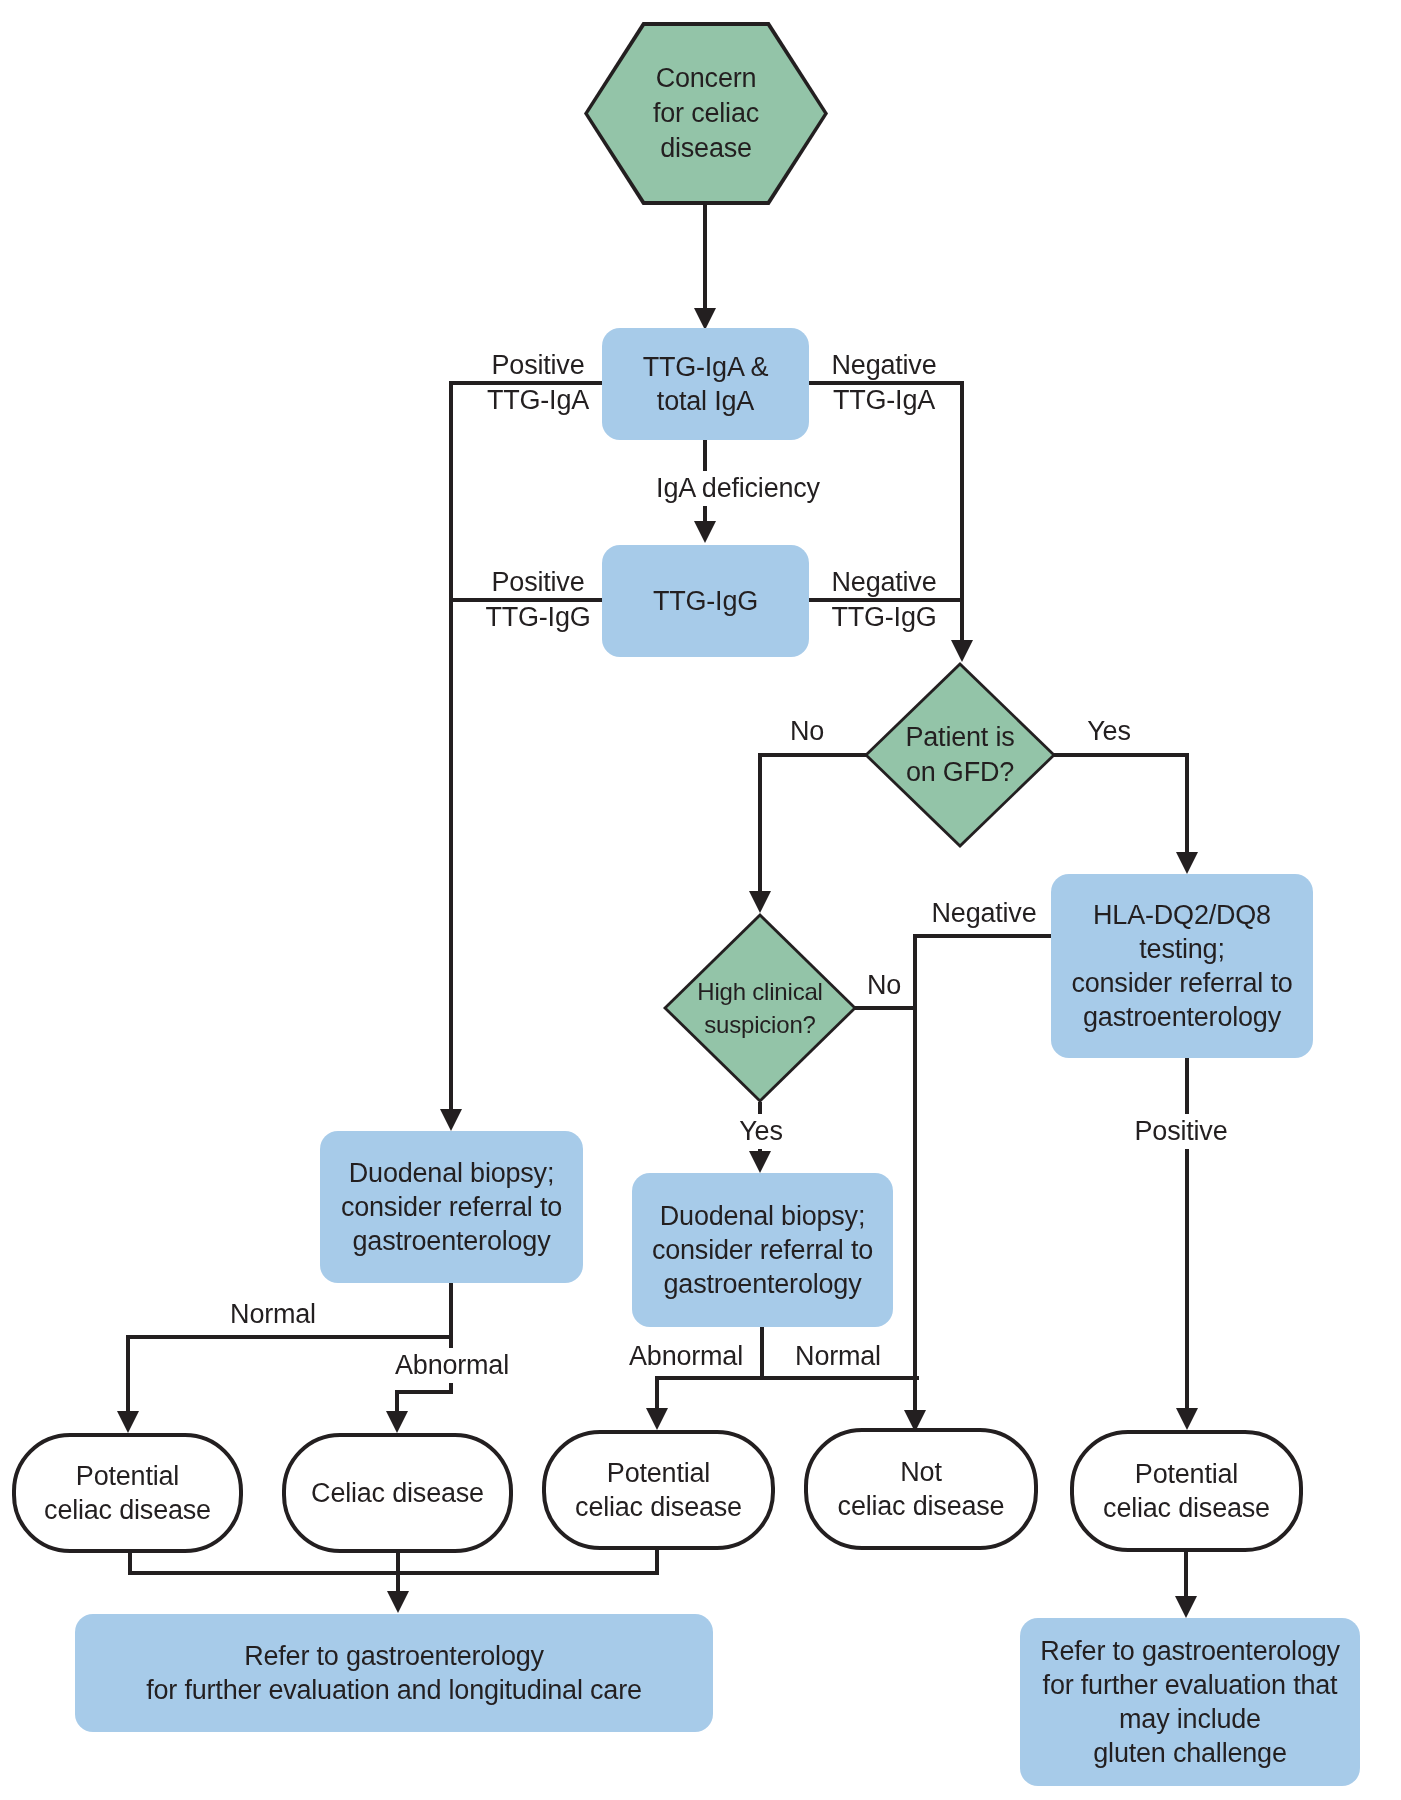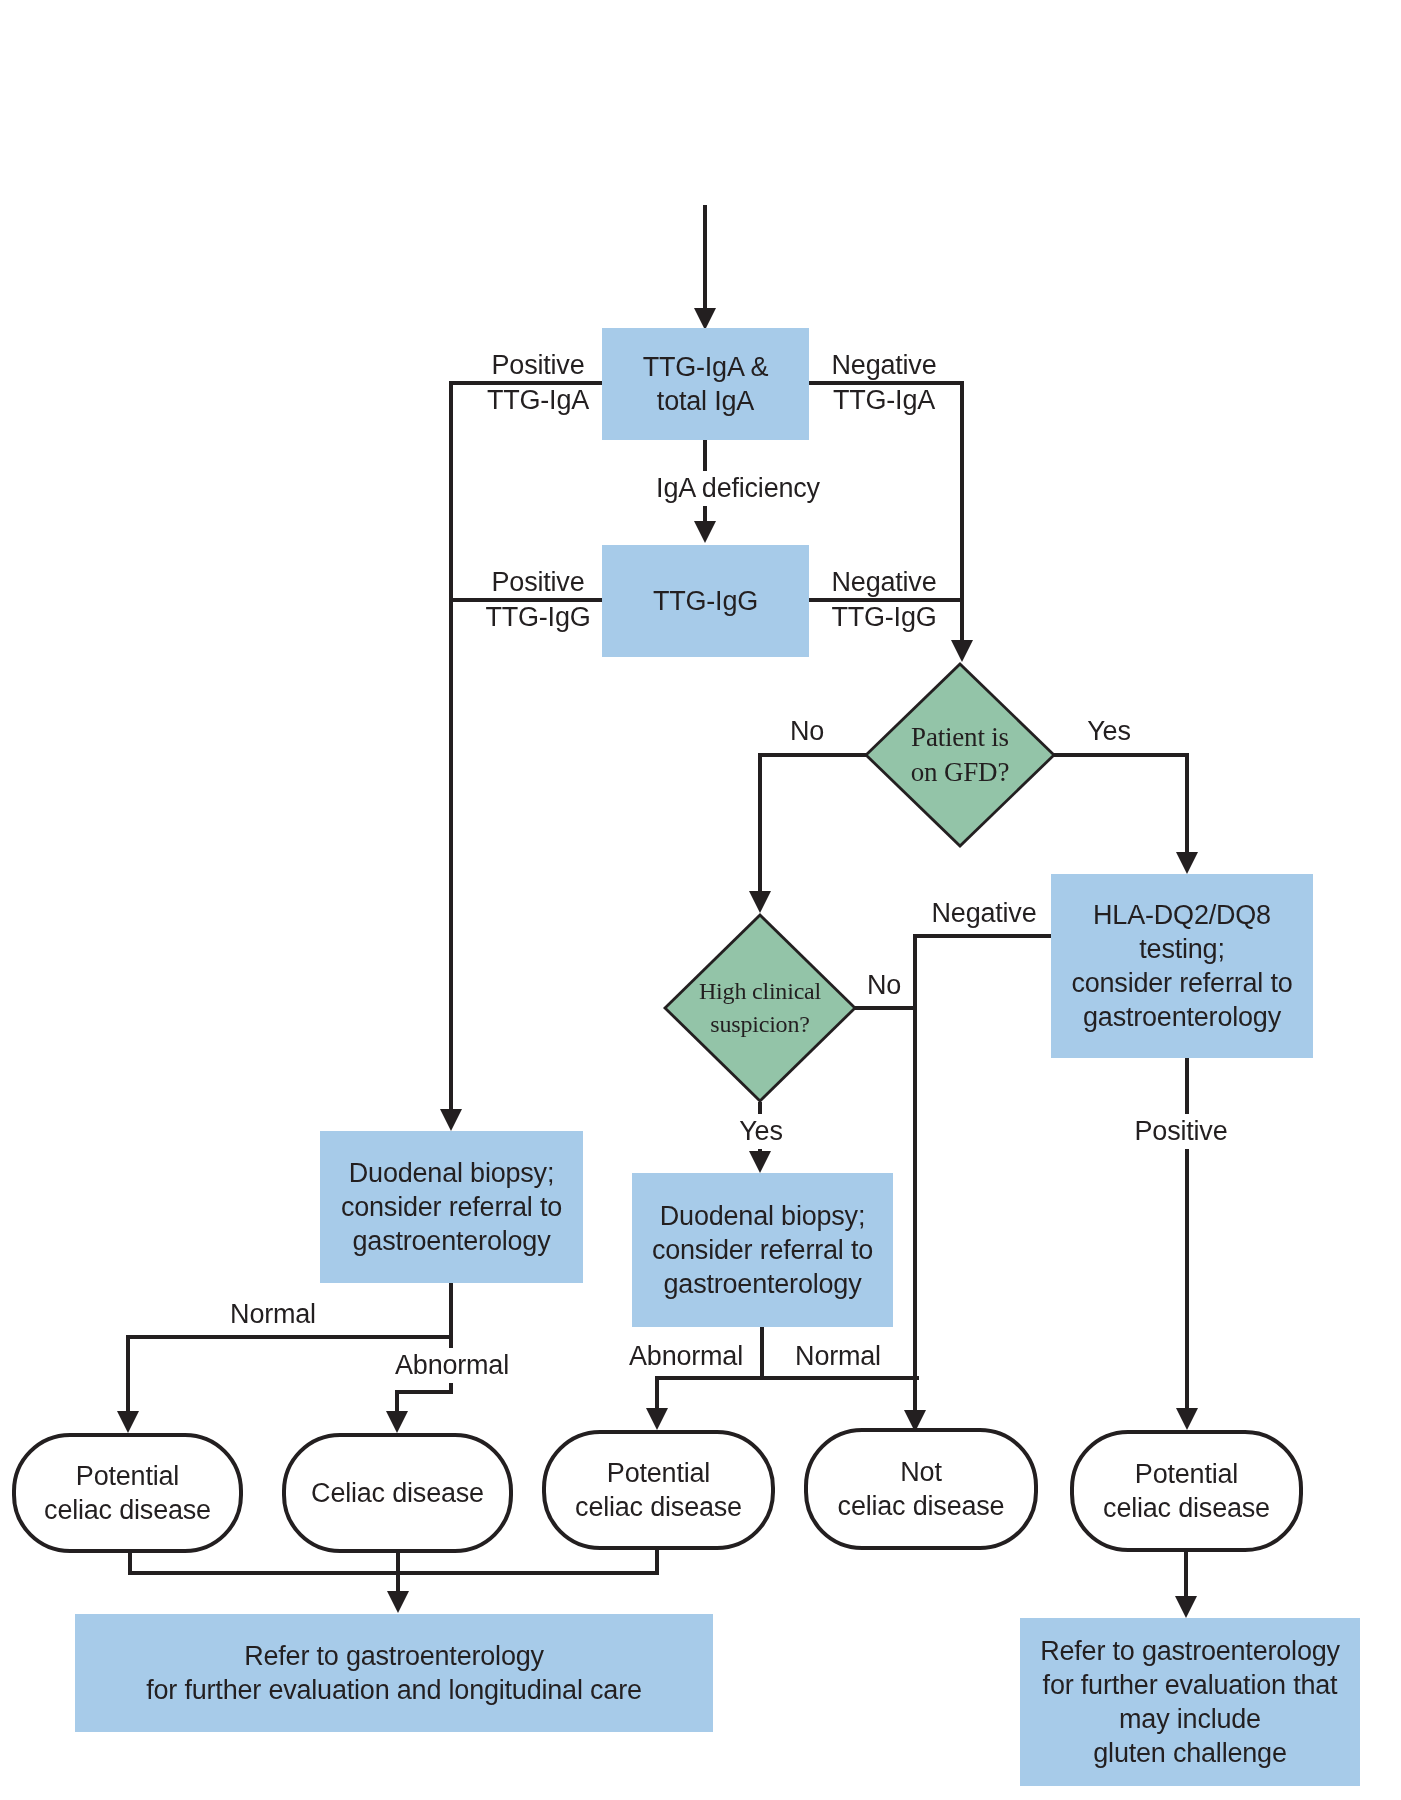--- a/index.html
+++ b/index.html
@@ -6,31 +6,31 @@
     --green:#93c4a8; --blue:#a7cbe9; --line:#231f20; --text:#231f20; --paper:#ffffff;
   }
   html,body{margin:0;padding:0;background:var(--paper);}
   #canvas{
     position:relative;width:1401px;height:1800px;background:var(--paper);
     font-family:"Liberation Sans", sans-serif;color:var(--text);
     letter-spacing:-0.2px;
   }
   .node{
     position:absolute;display:flex;align-items:center;justify-content:center;
-    text-align:center;white-space:pre-line;font-size:27px;line-height:34px;color:var(--text);
+    text-align:center;white-space:pre-line;font-size:27px;line-height:34px;color:var(--text);border-radius:18px;
   }
   .blue{background:var(--blue);}
   .shape-outer{position:absolute;background:var(--line);}
   .shape-inner{
     position:absolute;inset:4px;background:var(--green);
     display:flex;align-items:center;justify-content:center;text-align:center;
     white-space:pre-line;font-size:27px;line-height:35px;
   }
   .hexclip{clip-path:polygon(24% 0,76% 0,100% 50%,76% 100%,24% 100%,0 50%);}
-  .diaclip{clip-path:polygon(50% 0,100% 50%,50% 100%,0 50%);font-family:Liberation Serif, serif;}
+  .diaclip{clip-path:polygon(50% 0,100% 50%,50% 100%,0 50%);}
   .result{
     background:#fff;border:4px solid var(--line);border-radius:58px;
   }
   .h,.v{position:absolute;background:var(--line);}
   .h{height:4px}
   .v{width:4px}
   .arr{
     position:absolute;width:0;height:0;
     border-left:11px solid transparent;border-right:11px solid transparent;
     border-top:22px solid var(--line);
@@ -119,20 +119,25 @@
   <div class="lbl" style="left:1069px;top:714px;width:80px;">Yes</div>
   <div class="lbl" style="left:909px;top:896px;width:150px;">Negative</div>
   <div class="lbl" style="left:844px;top:968px;width:80px;">No</div>
   <div class="lbl bgw" style="left:713px;top:1114px;width:96px;">Yes</div>
   <div class="lbl bgw" style="left:1111px;top:1114px;width:140px;">Positive</div>
   <div class="lbl" style="left:193px;top:1297px;width:160px;">Normal</div>
   <div class="lbl bgw" style="left:377px;top:1348px;width:150px;">Abnormal</div>
   <div class="lbl" style="left:611px;top:1339px;width:150px;">Abnormal</div>
   <div class="lbl" style="left:778px;top:1339px;width:120px;">Normal</div>
 
+  <div class="shape-outer hexclip" style="left:584px;top:22px;width:244px;height:183px;">
+    <div class="shape-inner hexclip">Concern
+for celiac
+disease</div>
+  </div>
 
   <div class="node blue" style="left:602px;top:328px;width:207px;height:112px;">TTG-IgA &amp;
 total IgA</div>
 
   <div class="node blue" style="left:602px;top:545px;width:207px;height:112px;">TTG-IgG</div>
 
   <div class="shape-outer diaclip" style="left:864px;top:662px;width:192px;height:186px;">
     <div class="shape-inner diaclip">Patient is
 on GFD?</div>
   </div>

